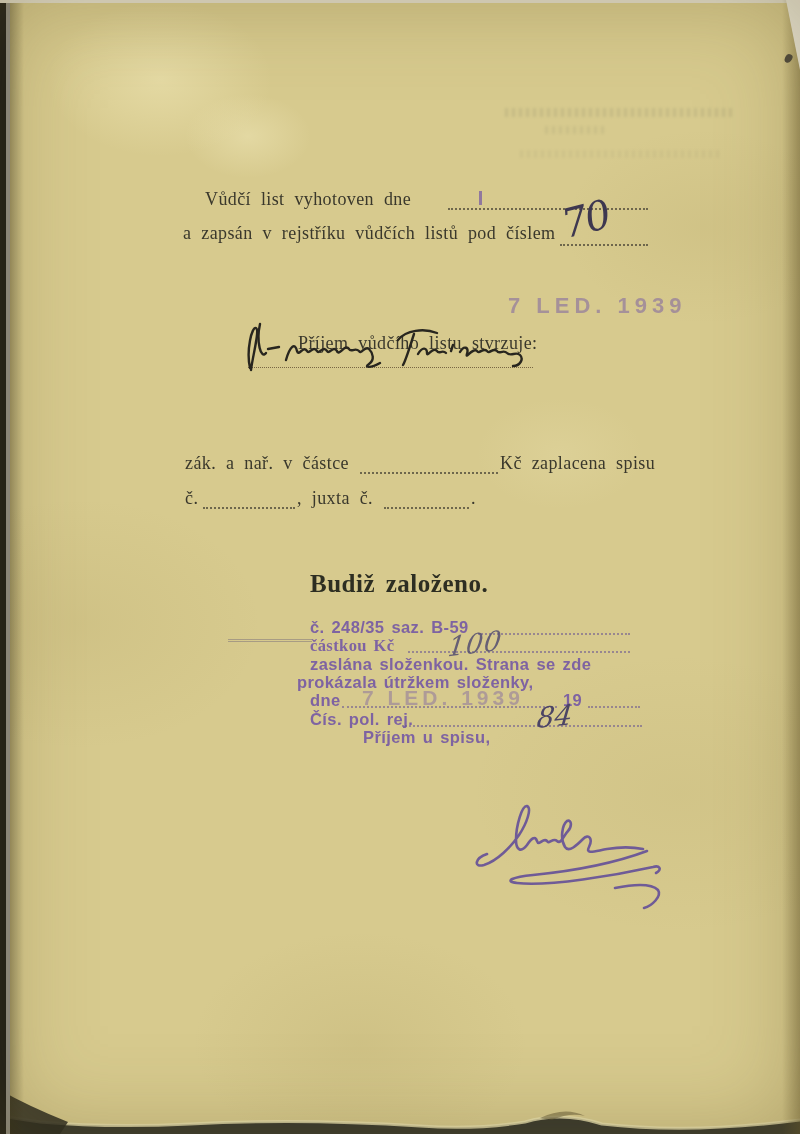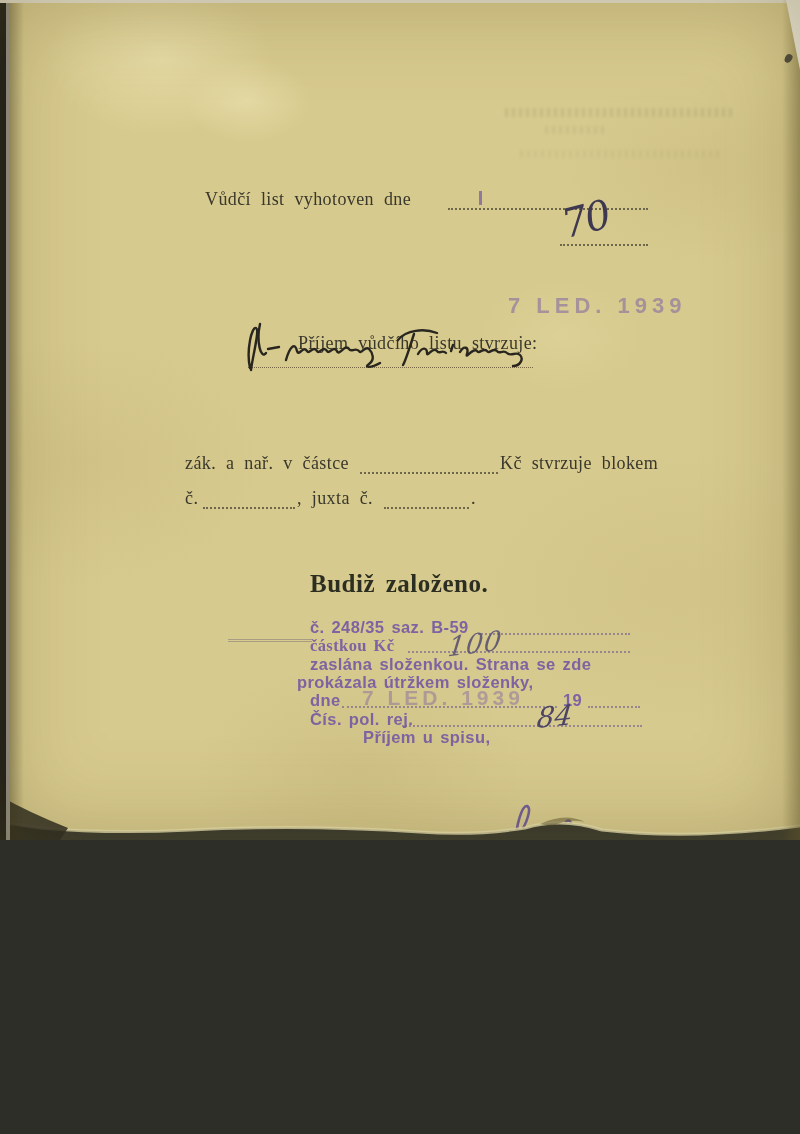--- a/index.html
+++ b/index.html
@@ -1,17 +1,17 @@
 <!DOCTYPE html>
 <html><head>
 <meta charset="utf-8">
 <style>
   html,body{margin:0;padding:0;background:#2e2e28;}
   .page{
-    position:relative;width:800px;height:840px;overflow:hidden;
+    position:relative;width:800px;height:1134px;overflow:hidden;
     background:#d7ca8e;
     font-family:"Liberation Serif",serif;
   }
   
   .mottle{
     position:absolute;inset:0;pointer-events:none;
     background:
       radial-gradient(160px 110px at 20% 7%, rgba(240,231,182,.55), rgba(240,231,182,0) 70%),
       radial-gradient(90px 60px at 31% 12%, rgba(242,234,188,.45), rgba(242,234,188,0) 70%),
       radial-gradient(200px 140px at 88% 20%, rgba(150,132,70,.10), rgba(150,132,70,0) 70%),
@@ -67,20 +67,21 @@
   <div class="mottle"></div>
 
   <div class="bleed" style="left:505px;top:108px;width:230px;height:9px;"></div>
   <div class="bleed" style="left:545px;top:126px;width:60px;height:8px;opacity:.2;"></div>
   <div class="bleed" style="left:520px;top:150px;width:200px;height:8px;opacity:.14;"></div>
 
   <div class="t serif" style="left:205px;top:189px;">Vůdčí list vyhotoven dne</div>
   <div class="dots" style="left:448px;top:207px;width:200px;"></div>
   <div class="stamp-tick" style="left:479px;top:191px;"></div>
 
+  <div class="t serif" style="left:183px;top:223px;">a zapsán v rejstříku vůdčích listů pod číslem</div>
   <div class="dots" style="left:560px;top:243px;width:88px;"></div>
   <div class="hand hand-70" style="left:562px;top:196px;">70</div>
 
   <div class="t serif" style="left:298px;top:297px;margin-top:36px;">Příjem vůdčího listu stvrzuje:</div>
   <div class="stamp stamp-date" style="left:508px;top:293px;opacity:.55;letter-spacing:5px;">7 LED. 1939</div>
 
   <div class="fine-dots" style="left:248px;top:366px;width:285px;"></div>
   <svg class="sig" style="left:240px;top:318px;" width="310" height="62" viewBox="0 0 310 62">
     <g fill="none" stroke="#28261f" stroke-width="2.4" stroke-linecap="round">
       <path d="M10,50 C6,32 12,8 16,10 C20,12 13,36 11,52"></path>
@@ -90,21 +91,21 @@
       <path d="M158,22 C166,12 184,10 197,15"></path>
       <path d="M174,16 C170,28 166,42 163,47"></path>
       <path d="M178,36 C182,29 187,29 187,35 C187,40 193,28 197,33 C199,37 202,31 206,35"></path>
       <path d="M213,27 L211,33"></path>
       <path d="M220,34 C224,27 229,29 227,36 C225,42 233,29 237,33 C239,37 243,29 247,33 C249,37 253,29 257,33 C259,37 263,31 267,35 C271,39 276,33 280,37 C284,41 280,48 273,48"></path>
     </g>
   </svg>
 
   <div class="t serif" style="left:185px;top:453px;">zák. a nař. v částce</div>
   <div class="dots" style="left:360px;top:471px;width:138px;"></div>
-  <div class="t serif" style="left:500px;top:453px;">Kč stvrzuje blokem</div>
+  <div class="t serif" style="left:500px;top:453px;">Kč zaplacena spisu</div>
   <div class="t serif" style="left:185px;top:488px;">č.</div>
   <div class="dots" style="left:203px;top:506px;width:92px;"></div>
   <div class="t serif" style="left:297px;top:488px;">, juxta č.</div>
   <div class="dots" style="left:384px;top:506px;width:85px;"></div>
   <div class="t serif" style="left:471px;top:488px;">.</div>
 
   <div class="stamp heading-black" style="left:310px;top:570px;">Budiž založeno.</div>
   <div class="stamp stamp-line" style="left:310px;top:618px;">č. 248/35 saz. B-59</div>
   <div class="stamp-dots" style="left:478px;top:632px;width:152px;"></div>
   <div class="stamp-dash" style="left:228px;top:638px;width:84px;"></div>

